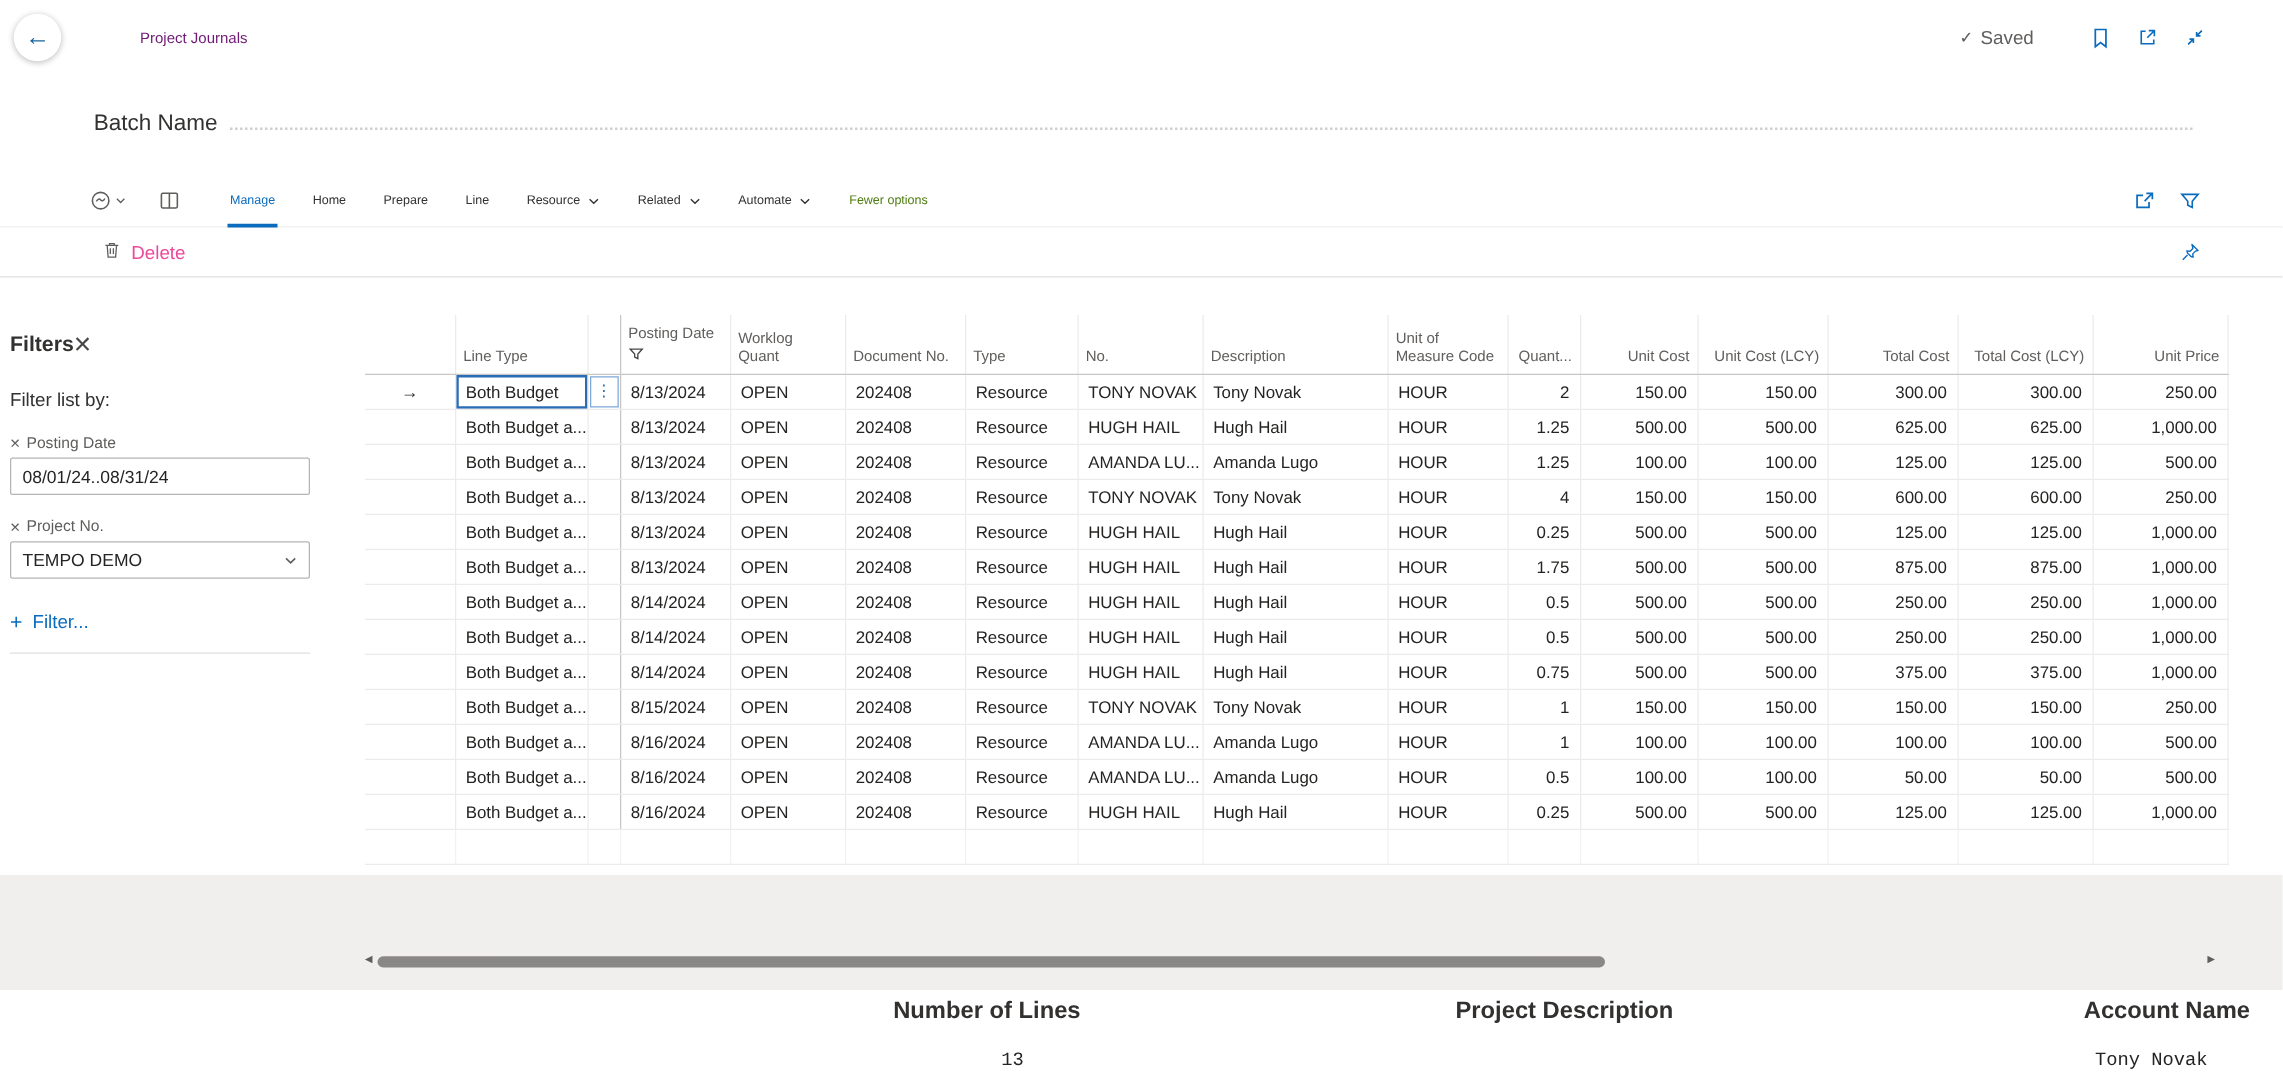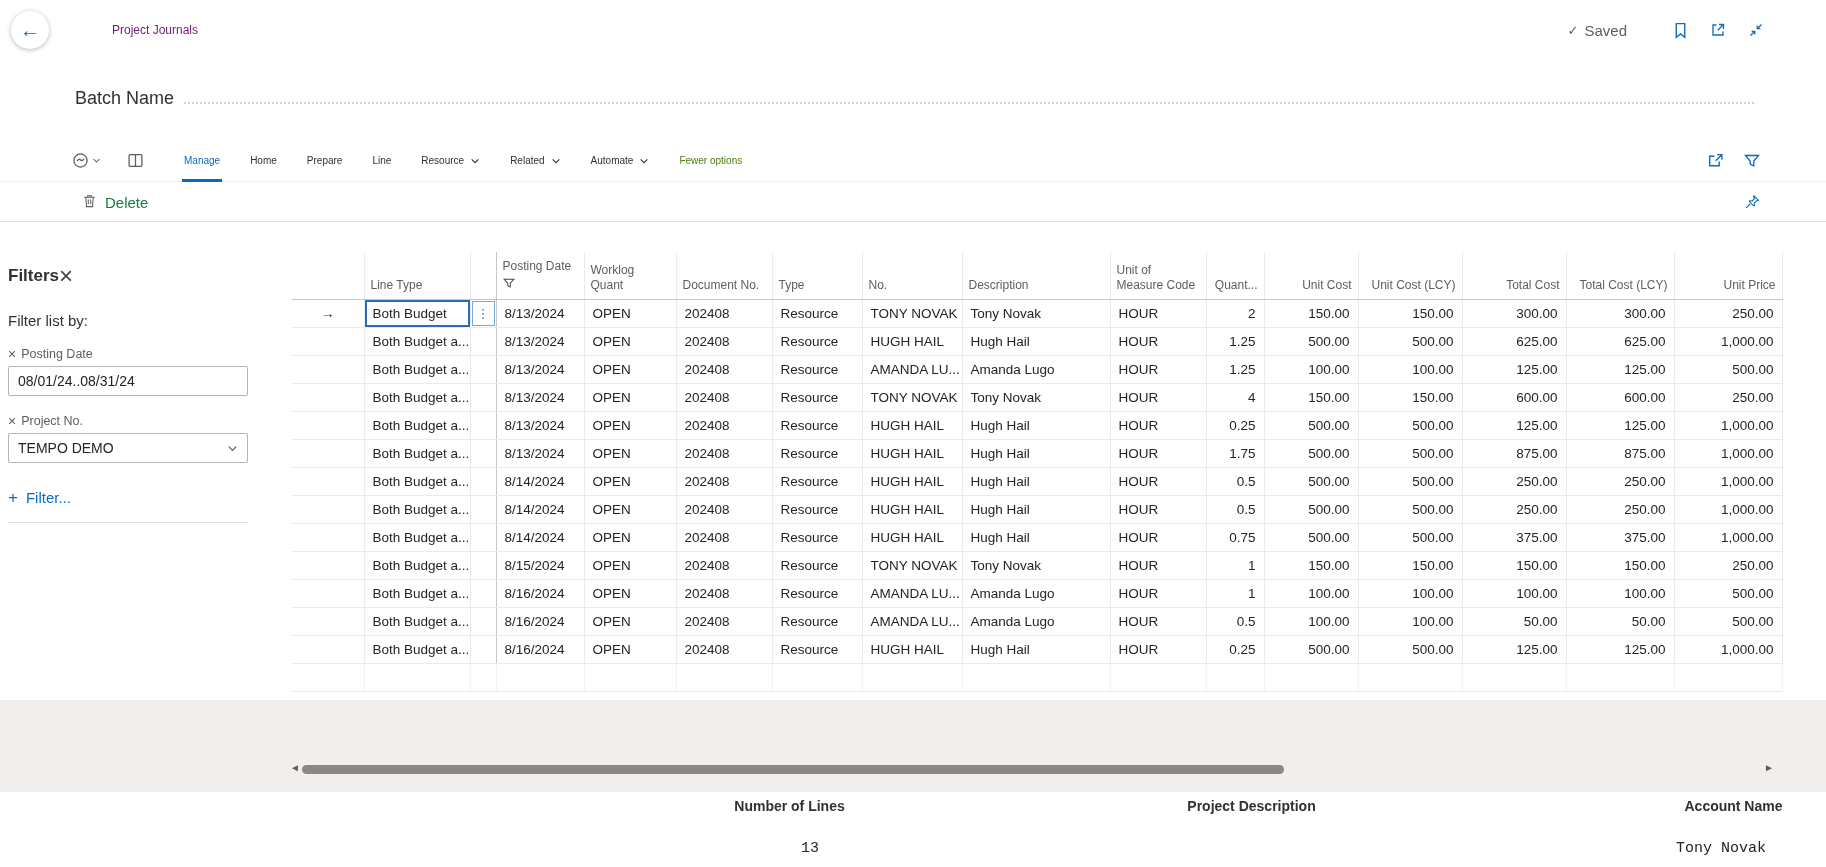--- a/index.html
+++ b/index.html
@@ -41,21 +41,21 @@
     display:flex; align-items:center; gap:6px; white-space:nowrap; }
   .tab.active { color:#0b6bbd; }
   .tab.active::after { content:""; position:absolute; left:-2px; right:-2px; bottom:0;
     height:3px; background:#0b6bbd; }
   .tab.muted { color:#4d7c0f; }
   .toolbar-right { margin-left:auto; display:flex; align-items:center; gap:20px; }
 
   
   .actionbar { position:absolute; top:183px; left:0; right:0; height:39px;
     display:flex; align-items:center; padding:0 66px 0 82px; border-bottom:1px solid #e1dfdd; }
-  .action-delete { display:flex; align-items:center; gap:8px; font-size:15px; color:#15803d; cursor:pointer; }
+  .action-delete { display:flex; align-items:center; gap:8px; font-size:15px; color:#ec4899; cursor:pointer; }
   .pin { margin-left:auto; display:flex; align-items:center; cursor:pointer; }
 
   
   .filters { position:absolute; left:8px; top:266px; width:240px; }
   .filters-head { display:flex; align-items:center; justify-content:flex-start; }
   .filters-title { font-size:17px; font-weight:bold; color:#323130; }
   .close-x { font-size:24px; color:#484644; cursor:pointer; line-height:0.8; }
   .listby { margin-top:26px; font-size:15px; color:#323130; }
   .ftag { margin-top:18px; display:flex; align-items:center; gap:5px;
     font-size:12.5px; color:#605e5c; cursor:pointer; }
@@ -93,21 +93,21 @@
   .grid tr.empty td { border-right:1px solid #f3f2f1; }
 
   
   .bottom-strip { position:absolute; left:0; right:0; top:700px; height:92px; background:#f0efee; }
   .scroll-arrow { position:absolute; top:762px; font-size:10px; color:#605e5c; cursor:pointer; }
   .scroll-thumb { position:absolute; left:302px; top:765px; width:982px; height:9px;
     border-radius:4.5px; background:#8a8886; cursor:grab; }
 
   
   .stat-label { position:absolute; top:798px; transform:translateX(-50%);
-    font-size:14px; font-weight:bold; color:#323130; white-space:nowrap;padding-left:47px; }
+    font-size:19px; font-weight:bold; color:#323130; white-space:nowrap;padding-left:47px; }
   .stat-value { position:absolute; top:840px; transform:translateX(-50%);
     font-size:15px; color:#252423; white-space:nowrap;font-family:Liberation Mono, monospace; }
 </style>
 </head>
 <body>
 
 <div class="topbar">
   <div class="back-btn">
     <span class="back-glyph">←</span>
   </div>

